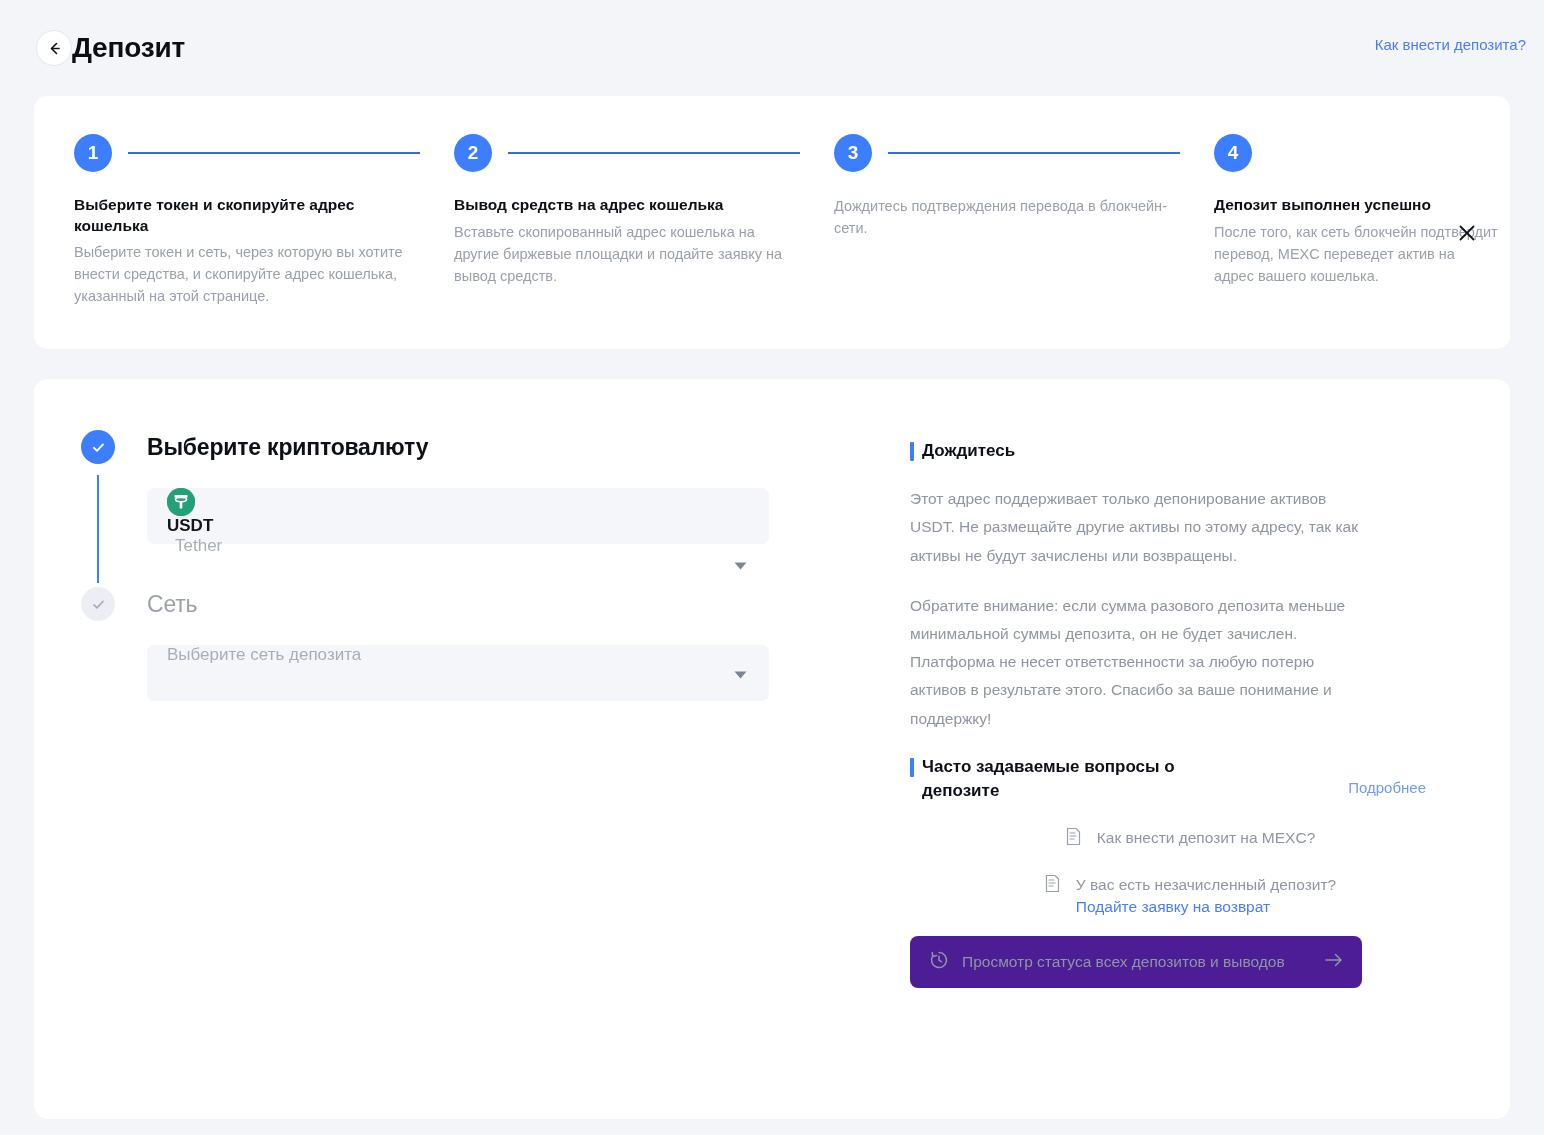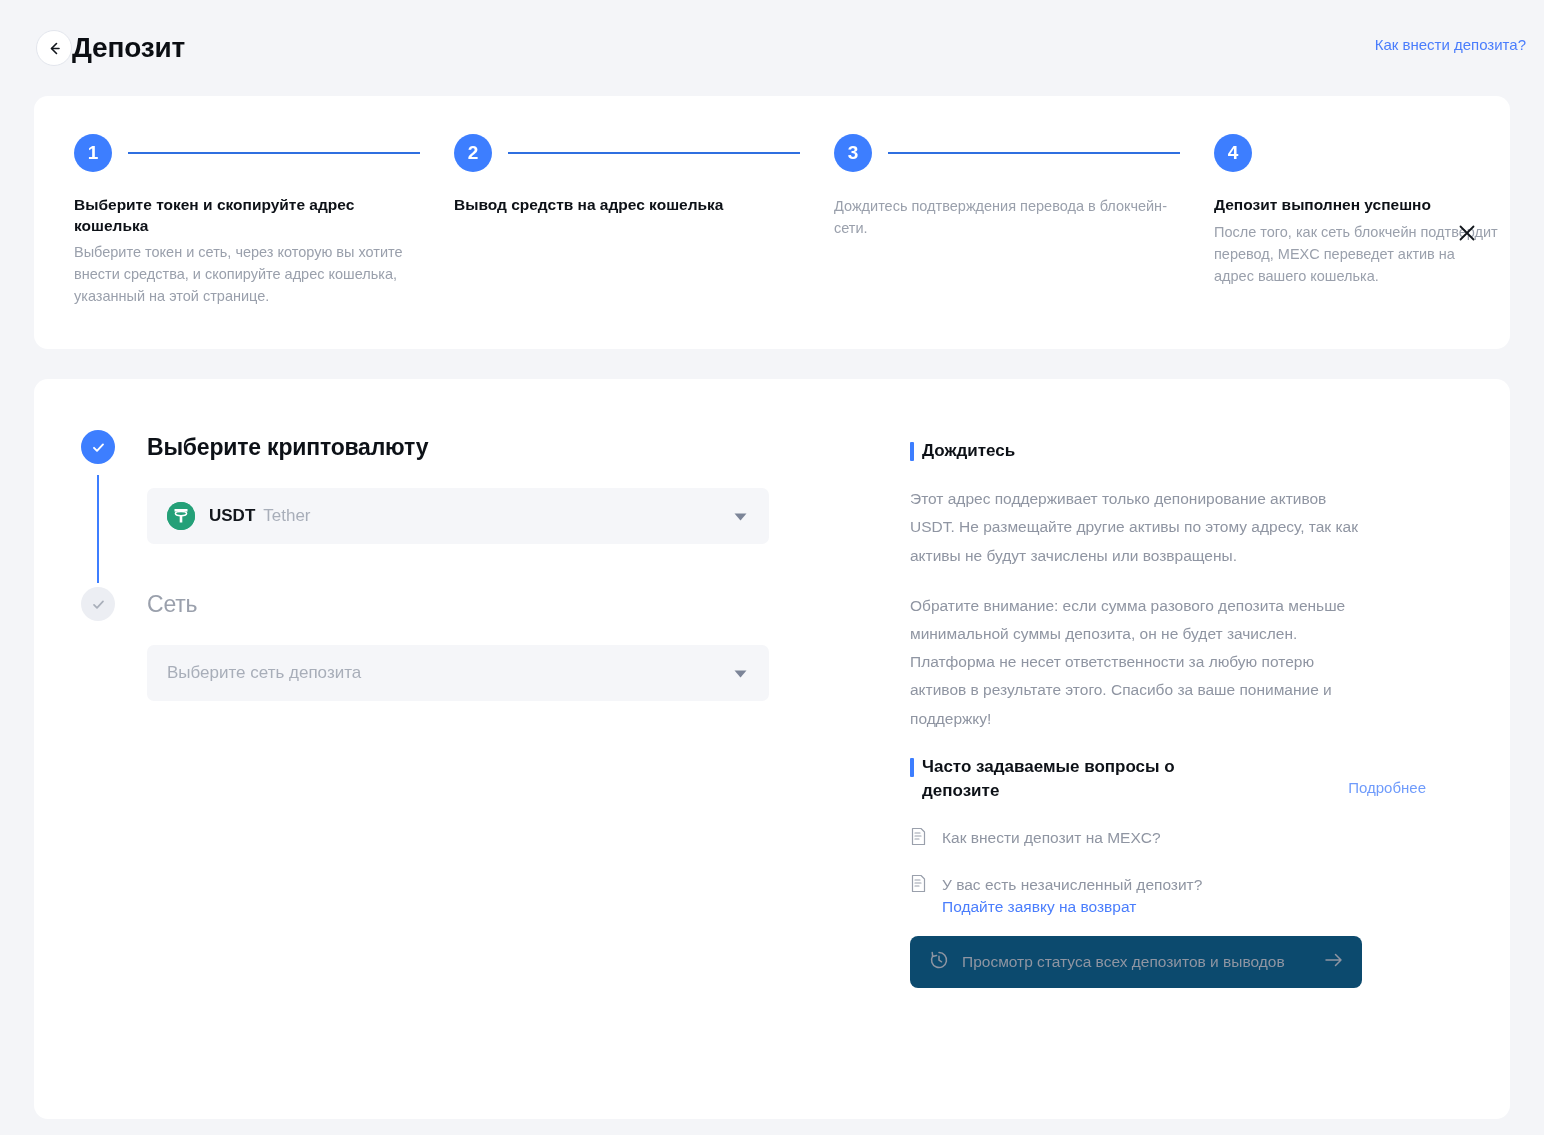--- a/index.html
+++ b/index.html
@@ -166,23 +166,24 @@
   }
 
   .dropdown {
     margin-left: 73px;
     margin-top: 21px;
     width: 622px;
     height: 56px;
     background: #f5f6f9;
     border-radius: 7px;
     display: flex;
-    align-items: center;
+    align-items: flex-start;
     padding: 0 22px 0 20px;
     cursor: pointer;
+    flex-direction: column;
   }
   .coin-icon {
     width: 28px; height: 28px;
     flex: none;
     border-radius: 50%;
     background: #24a078;
     display: flex; align-items: center; justify-content: center;
     margin-right: 14px;
   }
   .coin-symbol {
@@ -240,37 +241,38 @@
     color: #8f95a2;
     max-width: 460px;
     margin-bottom: 22px;
   }
   .faq-block { }
   .faq-item {
     display: flex;
     align-items: flex-start;
     margin-bottom: 20px;
     cursor: pointer;
+    justify-content: center;
   }
   .faq-icon { margin-right: 14px; margin-top: 2px; flex: none; }
   .faq-text {
     font-size: 15.5px;
     color: #8f95a2;
     line-height: 1.72;
   }
   .faq-link {
     color: #4a7dfc;
     font-size: 15.5px;
     display: block;
   }
   .status-btn {
     margin-top: 12px;
     width: 452px;
     height: 52px;
-    background: #0c4a6e;
+    background: #4c1d95;
     border-radius: 8px;
     display: flex;
     align-items: center;
     padding: 0 18px;
     cursor: pointer;
   }
   .status-label {
     font-size: 15.5px;
     color: #8f95a2;
     margin-left: 12px;
@@ -312,20 +314,21 @@
       <div class="step-title">Выберите токен и скопируйте адрес кошелька</div>
       <div class="step-desc">Выберите токен и сеть, через которую вы хотите внести средства, и скопируйте адрес кошелька, указанный на этой странице.</div>
     </div>
 
     <div class="step">
       <div class="step-head">
         <div class="step-num">2</div>
         <div class="step-line"></div>
       </div>
       <div class="step-title">Вывод средств на адрес кошелька</div>
+      <div class="step-desc">Вставьте скопированный адрес кошелька на другие биржевые площадки и подайте заявку на вывод средств.</div>
     </div>
 
     <div class="step">
       <div class="step-head">
         <div class="step-num">3</div>
         <div class="step-line"></div>
       </div>
       <div class="step-desc">Дождитесь подтверждения перевода в блокчейн-сети.</div>
     </div>
 

